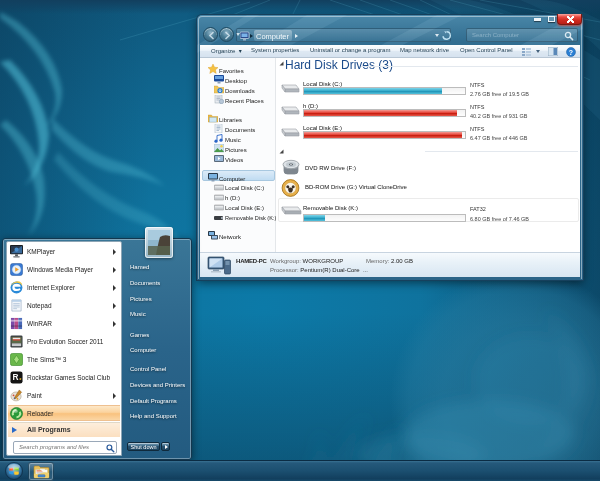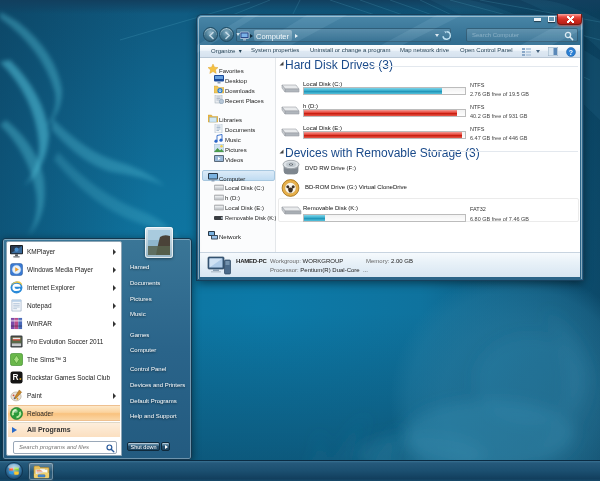--- a/index.html
+++ b/index.html
@@ -389,21 +389,20 @@
         <div class="drivename" style="left:26px;top:66.5px;">Local Disk (E:)</div>
         <div class="bar" style="left:26px;top:72.5px;">
             <div class="fill-red" style="width:158px;"></div>
           </div>
         <div class="fsys" style="left:193px;top:67.5px;">NTFS</div>
         <div class="freetext" style="left:193px;top:77px;">6.47 GB free of 446 GB</div>
 
         <svg class="abs" style="left:2px;top:91px;" width="5" height="5" viewBox="0 0 5 5">
             <path d="M4.5,0.5 L4.5,4.5 L0.5,4.5 Z" fill="#444"></path>
           </svg>
-        <div class="ghdr" style="left:8px;top:88px;">Devices with Removable Storage (3)</div>
         <div class="gline" style="left:148px;top:93px;width:153px;"></div>
 
         <svg class="abs" style="left:5px;top:101px;" width="18" height="17" viewBox="0 0 18 17">
           <path d="M2,6 L2,12 Q2,15 5.5,15 L12.5,15 Q16,15 16,12 L16,6 Z" fill="#9aa2aa" stroke="#70787e" stroke-width=".7"></path>
           <path d="M2,9 Q9,11.5 16,9 L16,12 Q16,15 12.5,15 L5.5,15 Q2,15 2,12 Z" fill="#7e868e"></path>
           <ellipse cx="9" cy="5.5" rx="8" ry="4.2" fill="#dde2e6" stroke="#8a9096" stroke-width=".7"></ellipse>
           <ellipse cx="9" cy="5.5" rx="5" ry="2.6" fill="#c2cad0"></ellipse>
           <ellipse cx="9" cy="5.5" rx="2" ry="1.1" fill="#51585e"></ellipse>
           <ellipse cx="9" cy="5.5" rx=".9" ry=".5" fill="#e8ecf0"></ellipse>
         </svg>

